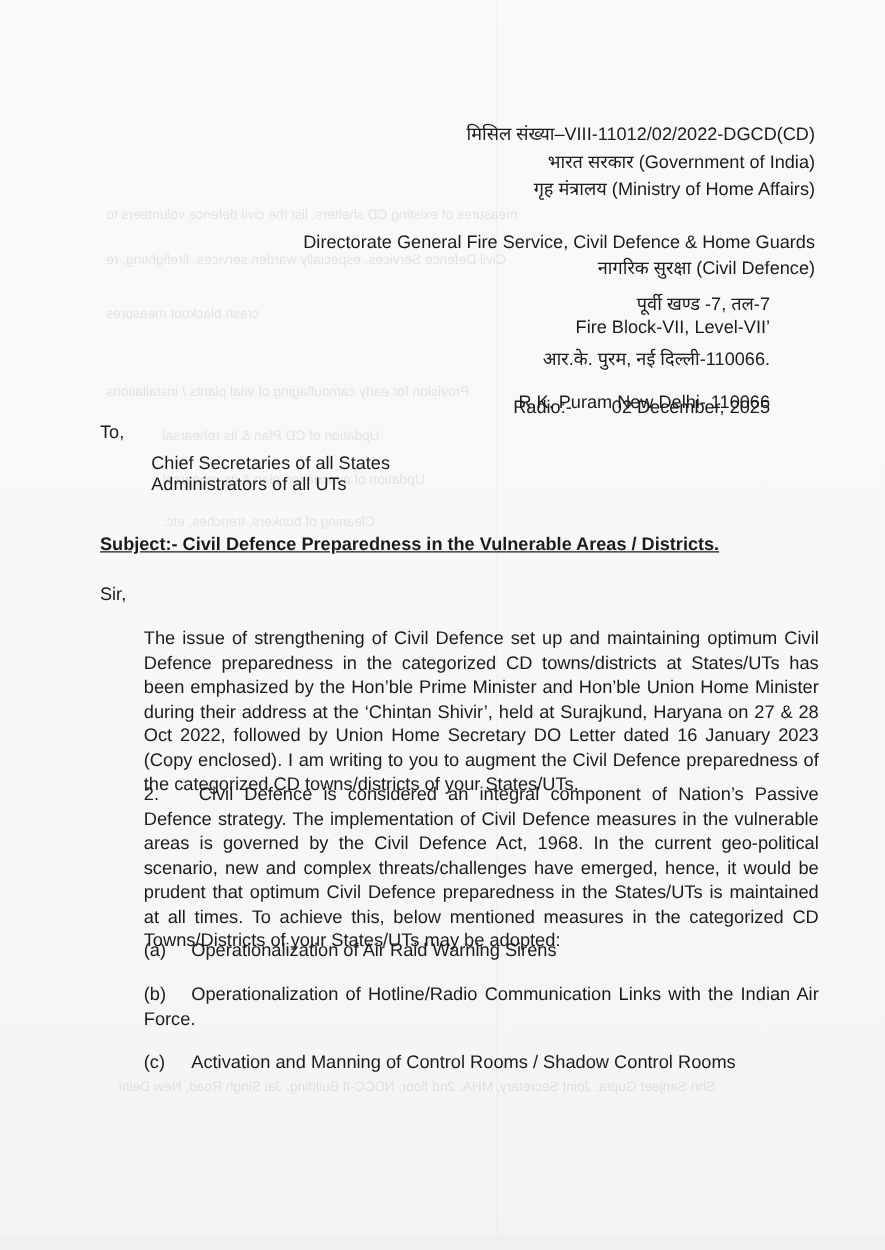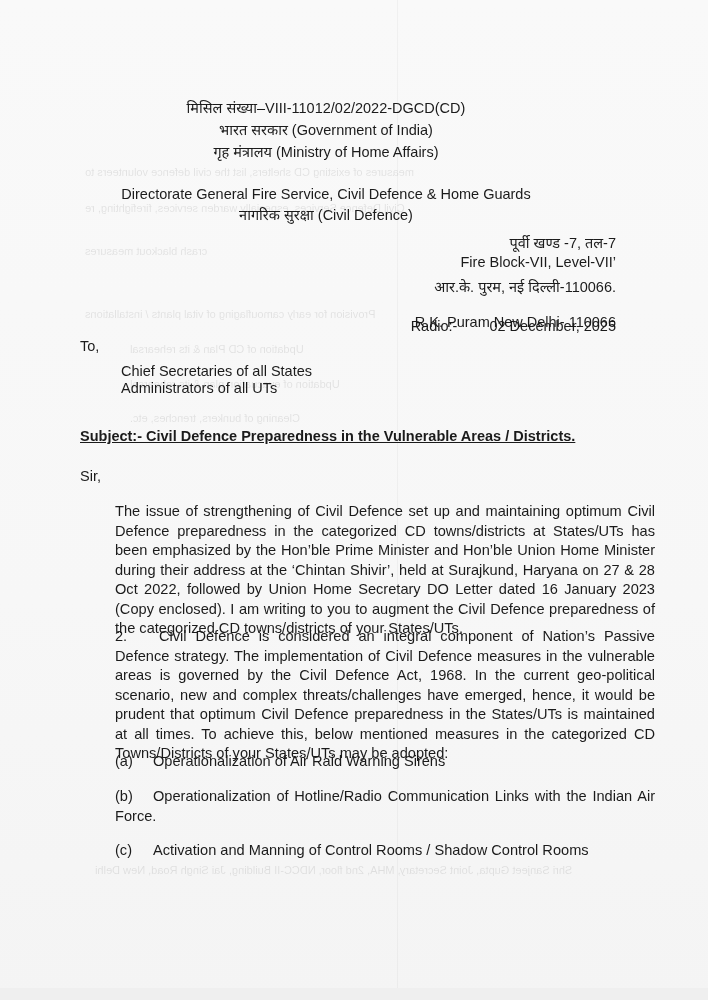--- a/index.html
+++ b/index.html
@@ -19,21 +19,21 @@
       background: rgba(0,0,0,0.035);
     }
     .bottom-strip {
       position: absolute; left: 0; top: 988px; width: 708px; height: 12px;
       background: #efefef;
     }
     .ghost {
       position: absolute; color: rgba(0,0,0,0.09); font-size: 11px;
       transform: scaleX(-1); white-space: nowrap;
     }
-    .center { position: absolute; left: 0; width: 652px; text-align: center; font-size: 14.5px; line-height: 1; }
+    .center { position: absolute; left: 0; width: 652px; text-align: right; font-size: 14.5px; line-height: 1; }
     .right { position: absolute; right: 92px; text-align: right; font-size: 14.5px; white-space: nowrap; }
     .abs { position: absolute; font-size: 14.5px; white-space: nowrap; }
     .para {
       position: absolute; left: 80px; width: 540px;
       font-size: 14.6px; line-height: 19.5px; text-align: justify; margin-left: 35px;
     }
     .subject { font-weight: bold; text-decoration: underline; }
     .item-label { display: inline-block; width: 38px; }
     .para-num { display: inline-block; width: 44px; }
   </style>

